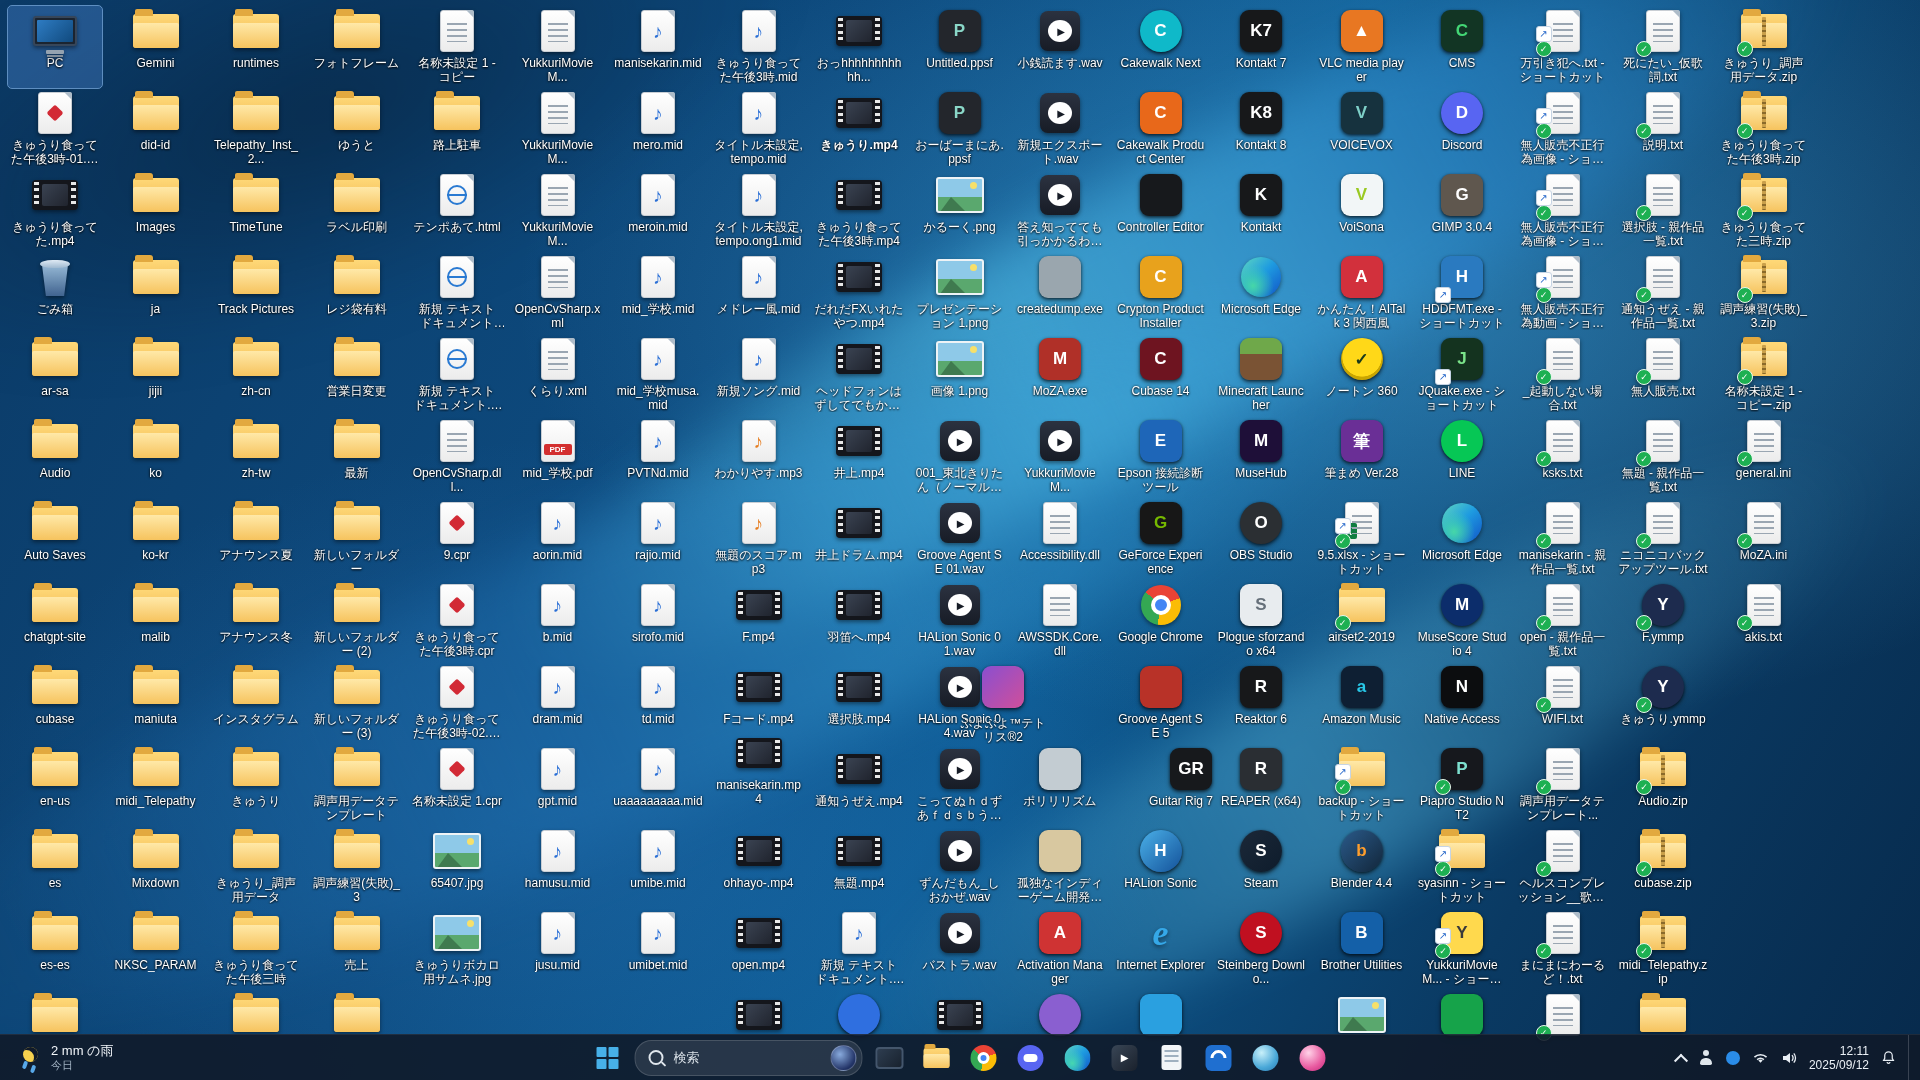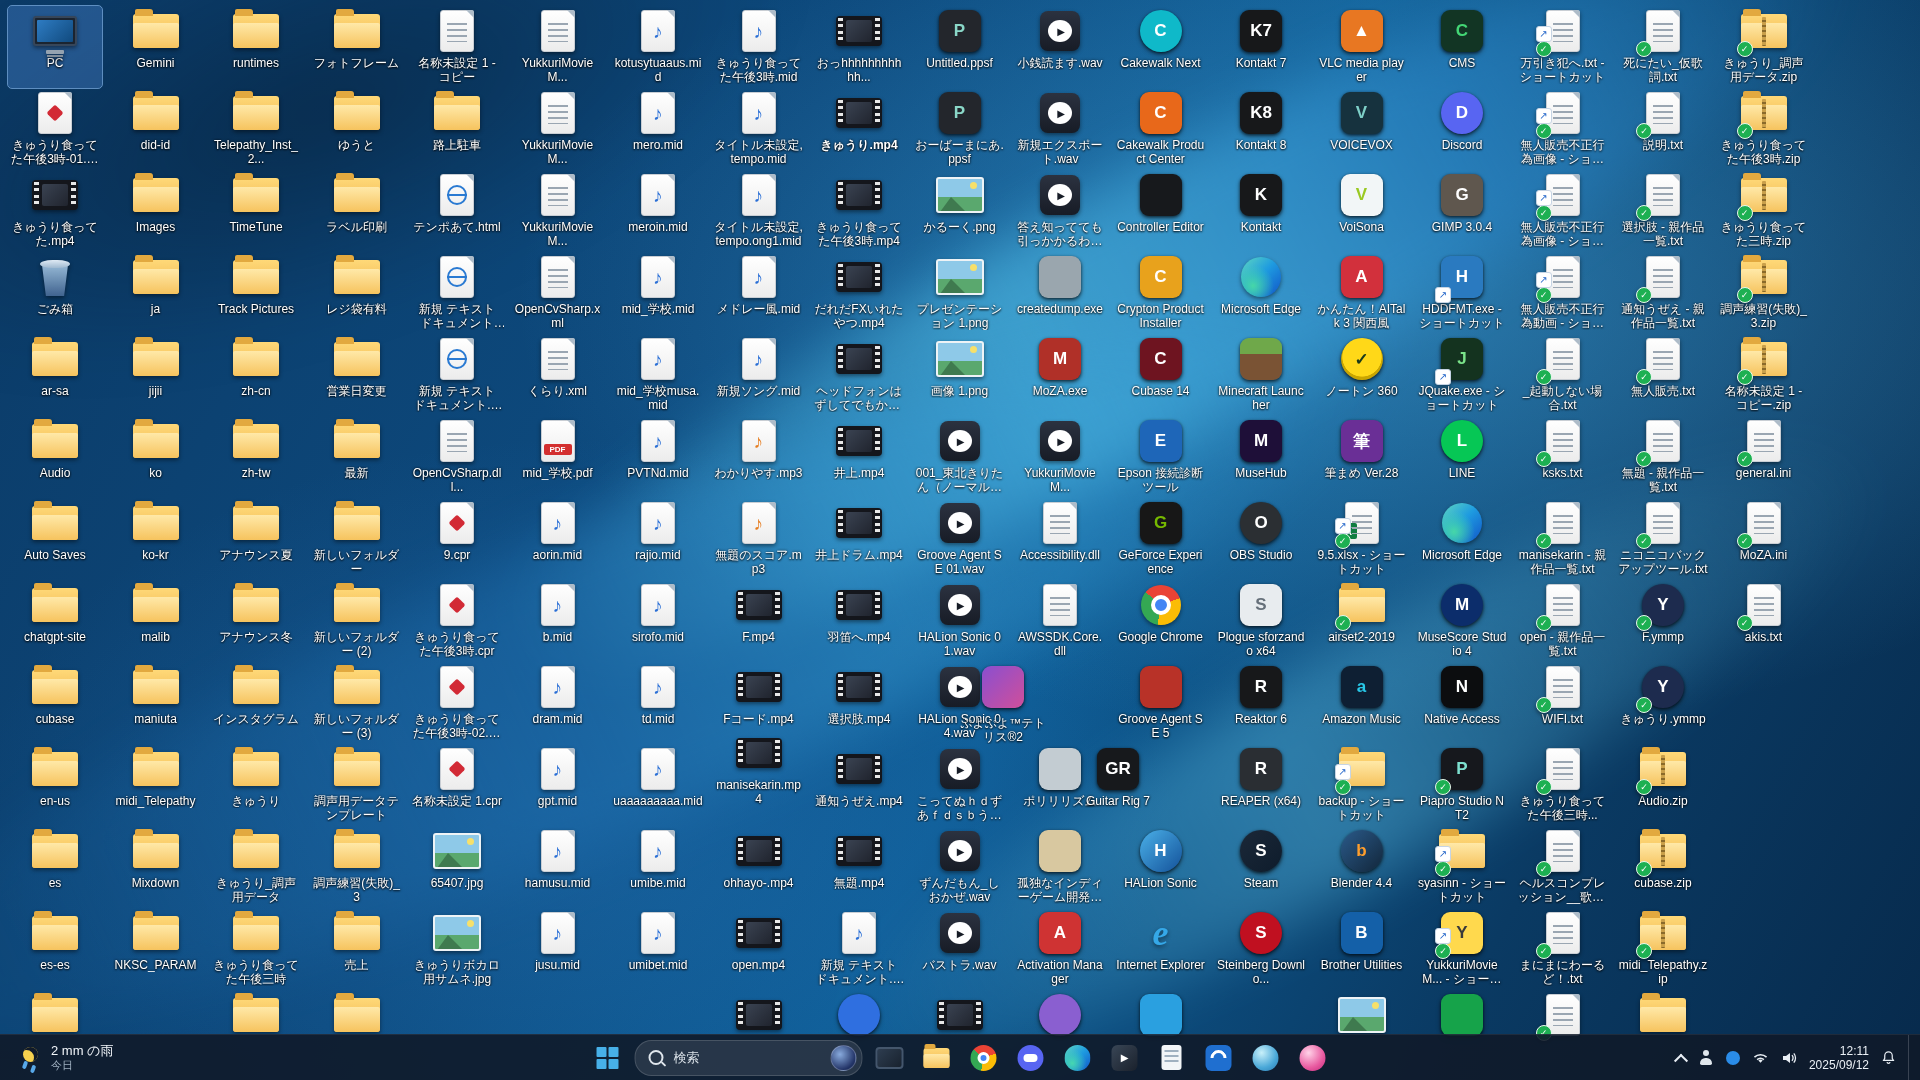--- a/index.html
+++ b/index.html
@@ -652,21 +652,21 @@
         </i>
       </div>
       <div class="dlabel">jusu.mid</div>
     </div>
     <div class="dicon" style="left: 611px; top: 6px;">
       <div class="glyph k-midi">
         <i class="docbase">
           <b class="note n-mid">♪</b>
         </i>
       </div>
-      <div class="dlabel">kotusytuaaus.mid</div>
+      <div class="dlabel">manisekarin.mid</div>
     </div>
     <div class="dicon" style="left: 611px; top: 88px;">
       <div class="glyph k-midi">
         <i class="docbase">
           <b class="note n-mid">♪</b>
         </i>
       </div>
       <div class="dlabel">mero.mid</div>
     </div>
     <div class="dicon" style="left: 611px; top: 170px;">
@@ -1182,21 +1182,21 @@
         <i class="ch"></i>
       </div>
       <div class="dlabel">Google Chrome</div>
     </div>
     <div class="dicon" style="left: 1113.5px; top: 662px;">
       <div class="glyph k-app">
         <i class="ap" style="background: rgb(184, 50, 40);"></i>
       </div>
       <div class="dlabel">Groove Agent SE 5</div>
     </div>
-    <div class="dicon" style="left: 1071px; top: 744px;">
+    <div class="dicon" style="left: 1121px; top: 744px; align-items: flex-end;">
       <div class="glyph k-app">
         <i class="ap" style="background: rgb(23, 25, 28);">GR</i>
       </div>
       <div class="dlabel">Guitar Rig 7</div>
     </div>
     <div class="dicon" style="left: 1113.5px; top: 826px;">
       <div class="glyph k-app">
         <i class="ap round" style="background: linear-gradient(135deg, rgb(74, 176, 232), rgb(20, 82, 154));">H</i>
       </div>
       <div class="dlabel">HALion Sonic</div>
@@ -1520,21 +1520,21 @@
         <i class="docbase lines"></i>
         <b class="ov check">✓</b>
       </div>
       <div class="dlabel">WIFI.txt</div>
     </div>
     <div class="dicon" style="left: 1515.5px; top: 744px;">
       <div class="glyph k-doc">
         <i class="docbase lines"></i>
         <b class="ov check">✓</b>
       </div>
-      <div class="dlabel">きゅうり食ってた午後三時...</div>
+      <div class="dlabel">調声用データテンプレート...</div>
     </div>
     <div class="dicon" style="left: 1515.5px; top: 826px;">
       <div class="glyph k-doc">
         <i class="docbase lines"></i>
         <b class="ov check">✓</b>
       </div>
       <div class="dlabel">ヘルスコンプレッション__歌詞.txt</div>
     </div>
     <div class="dicon" style="left: 1515.5px; top: 908px;">
       <div class="glyph k-doc">

